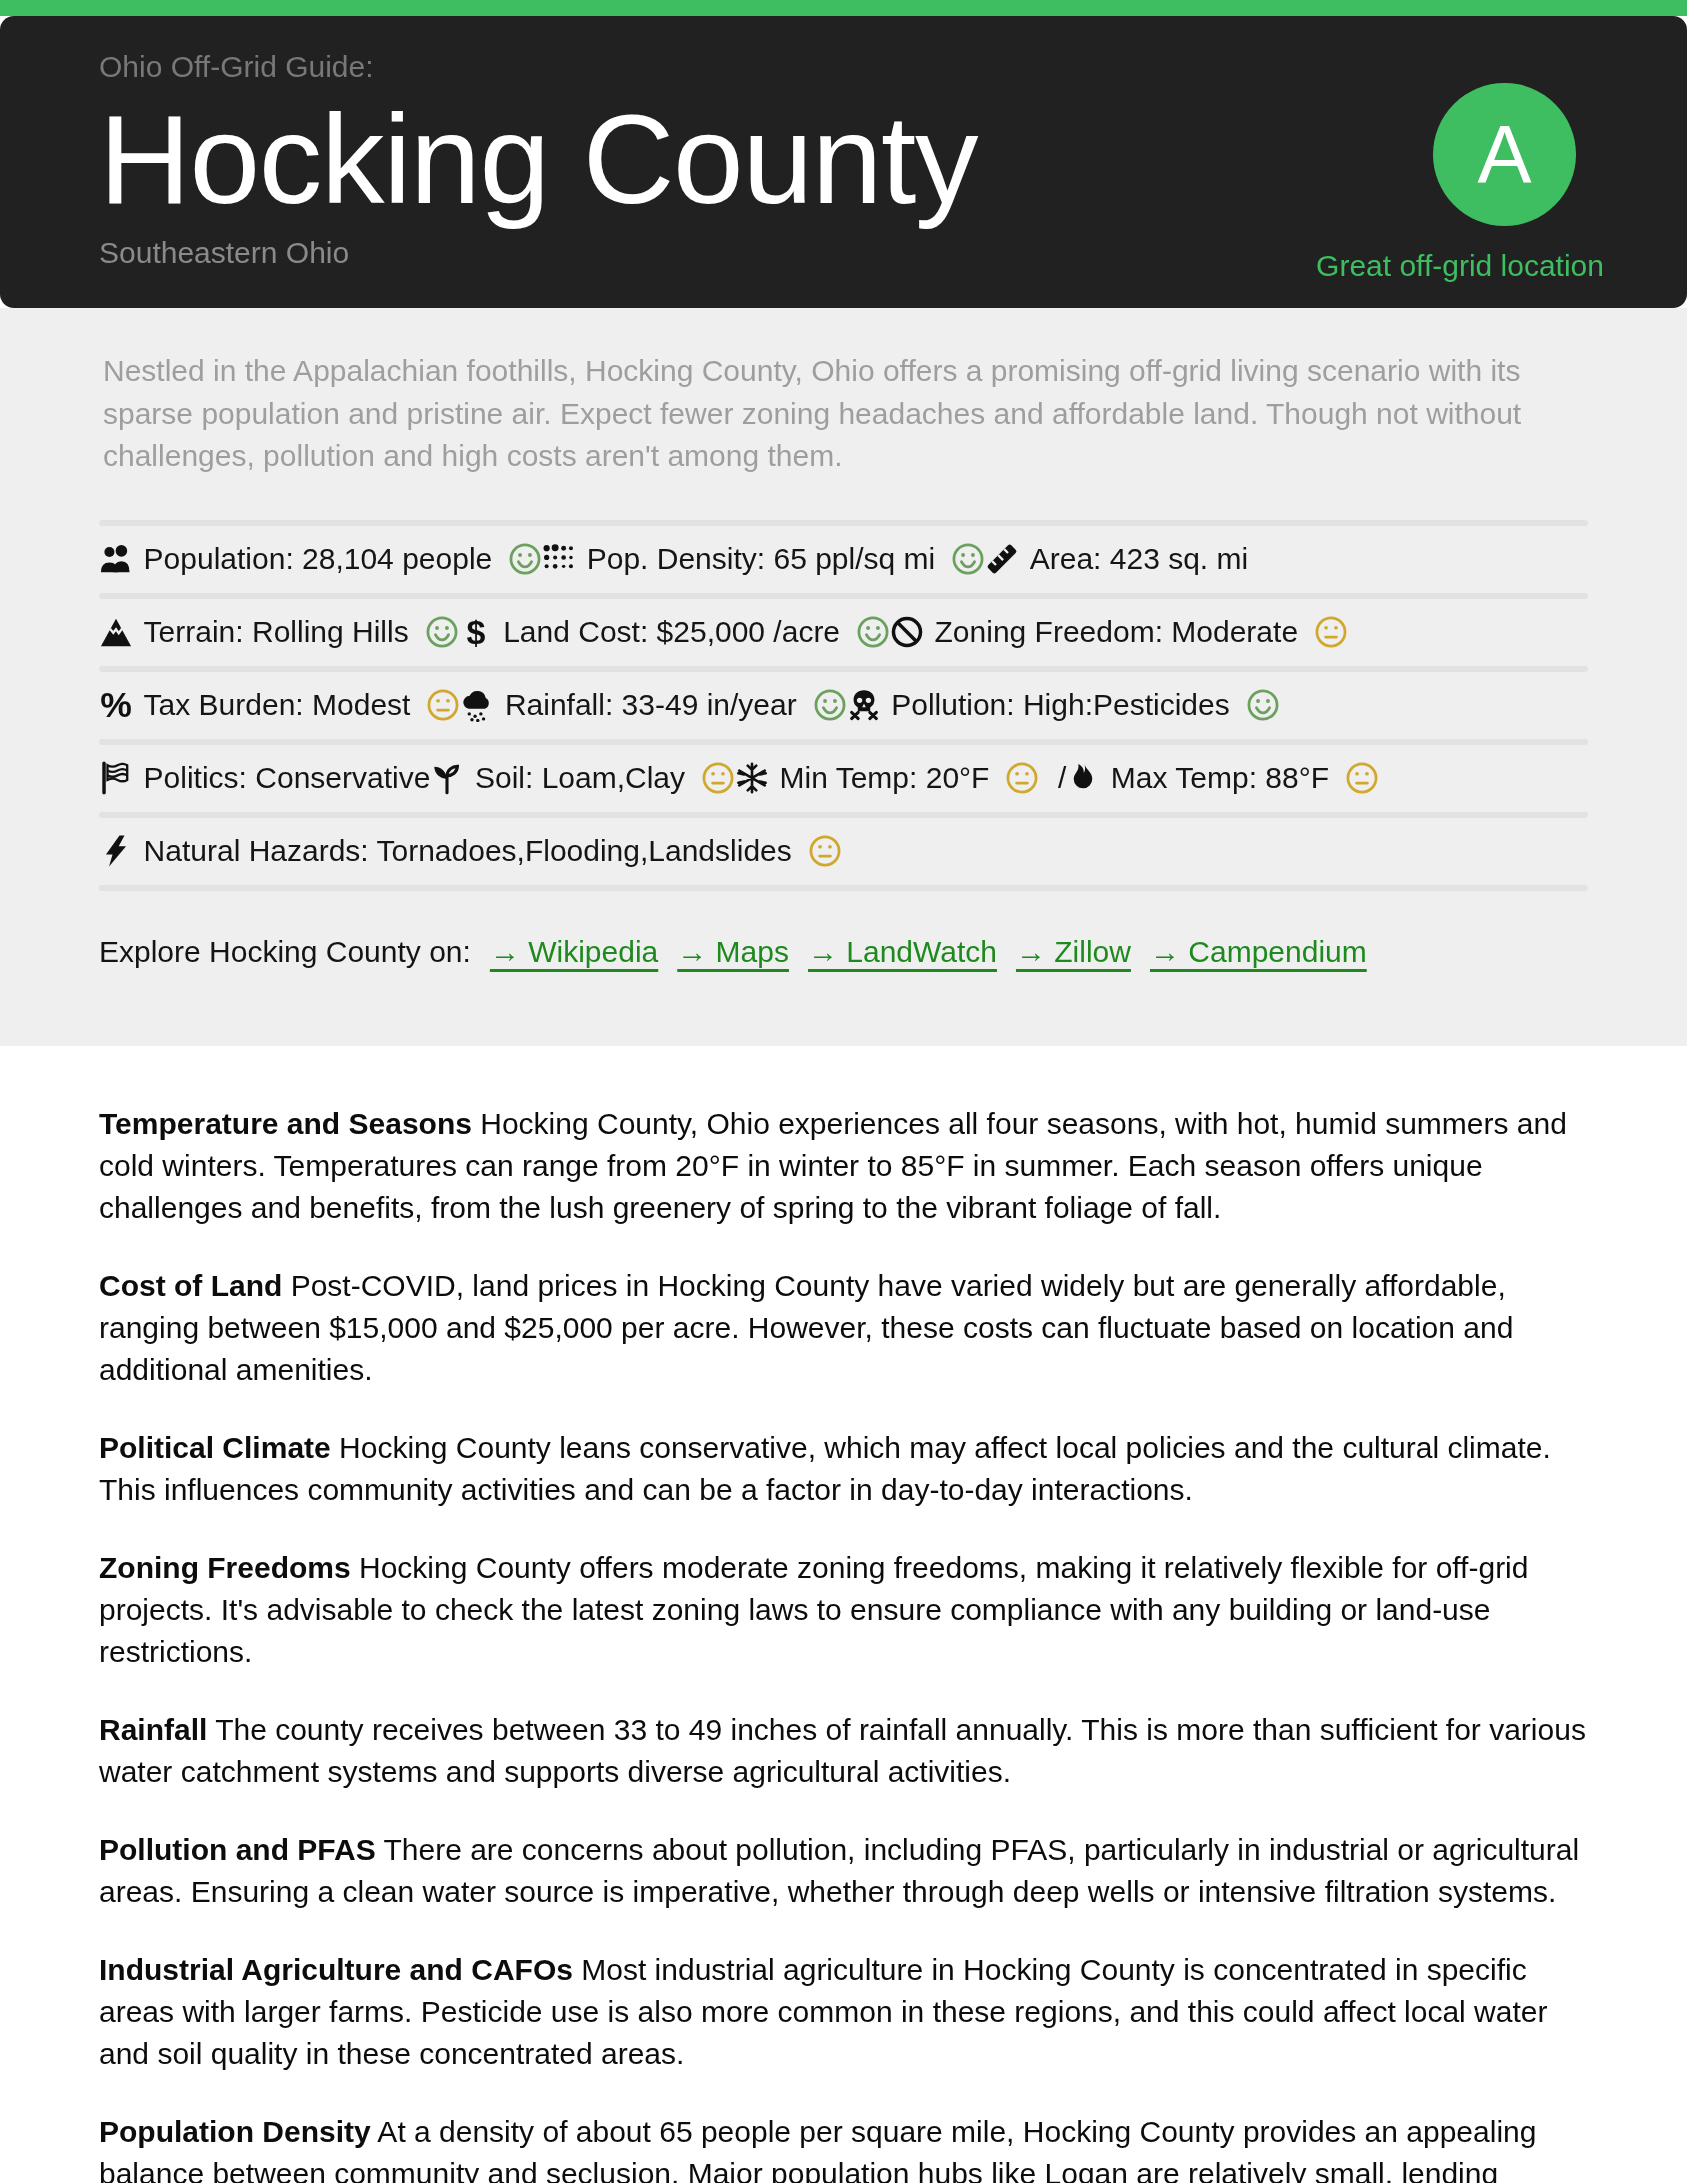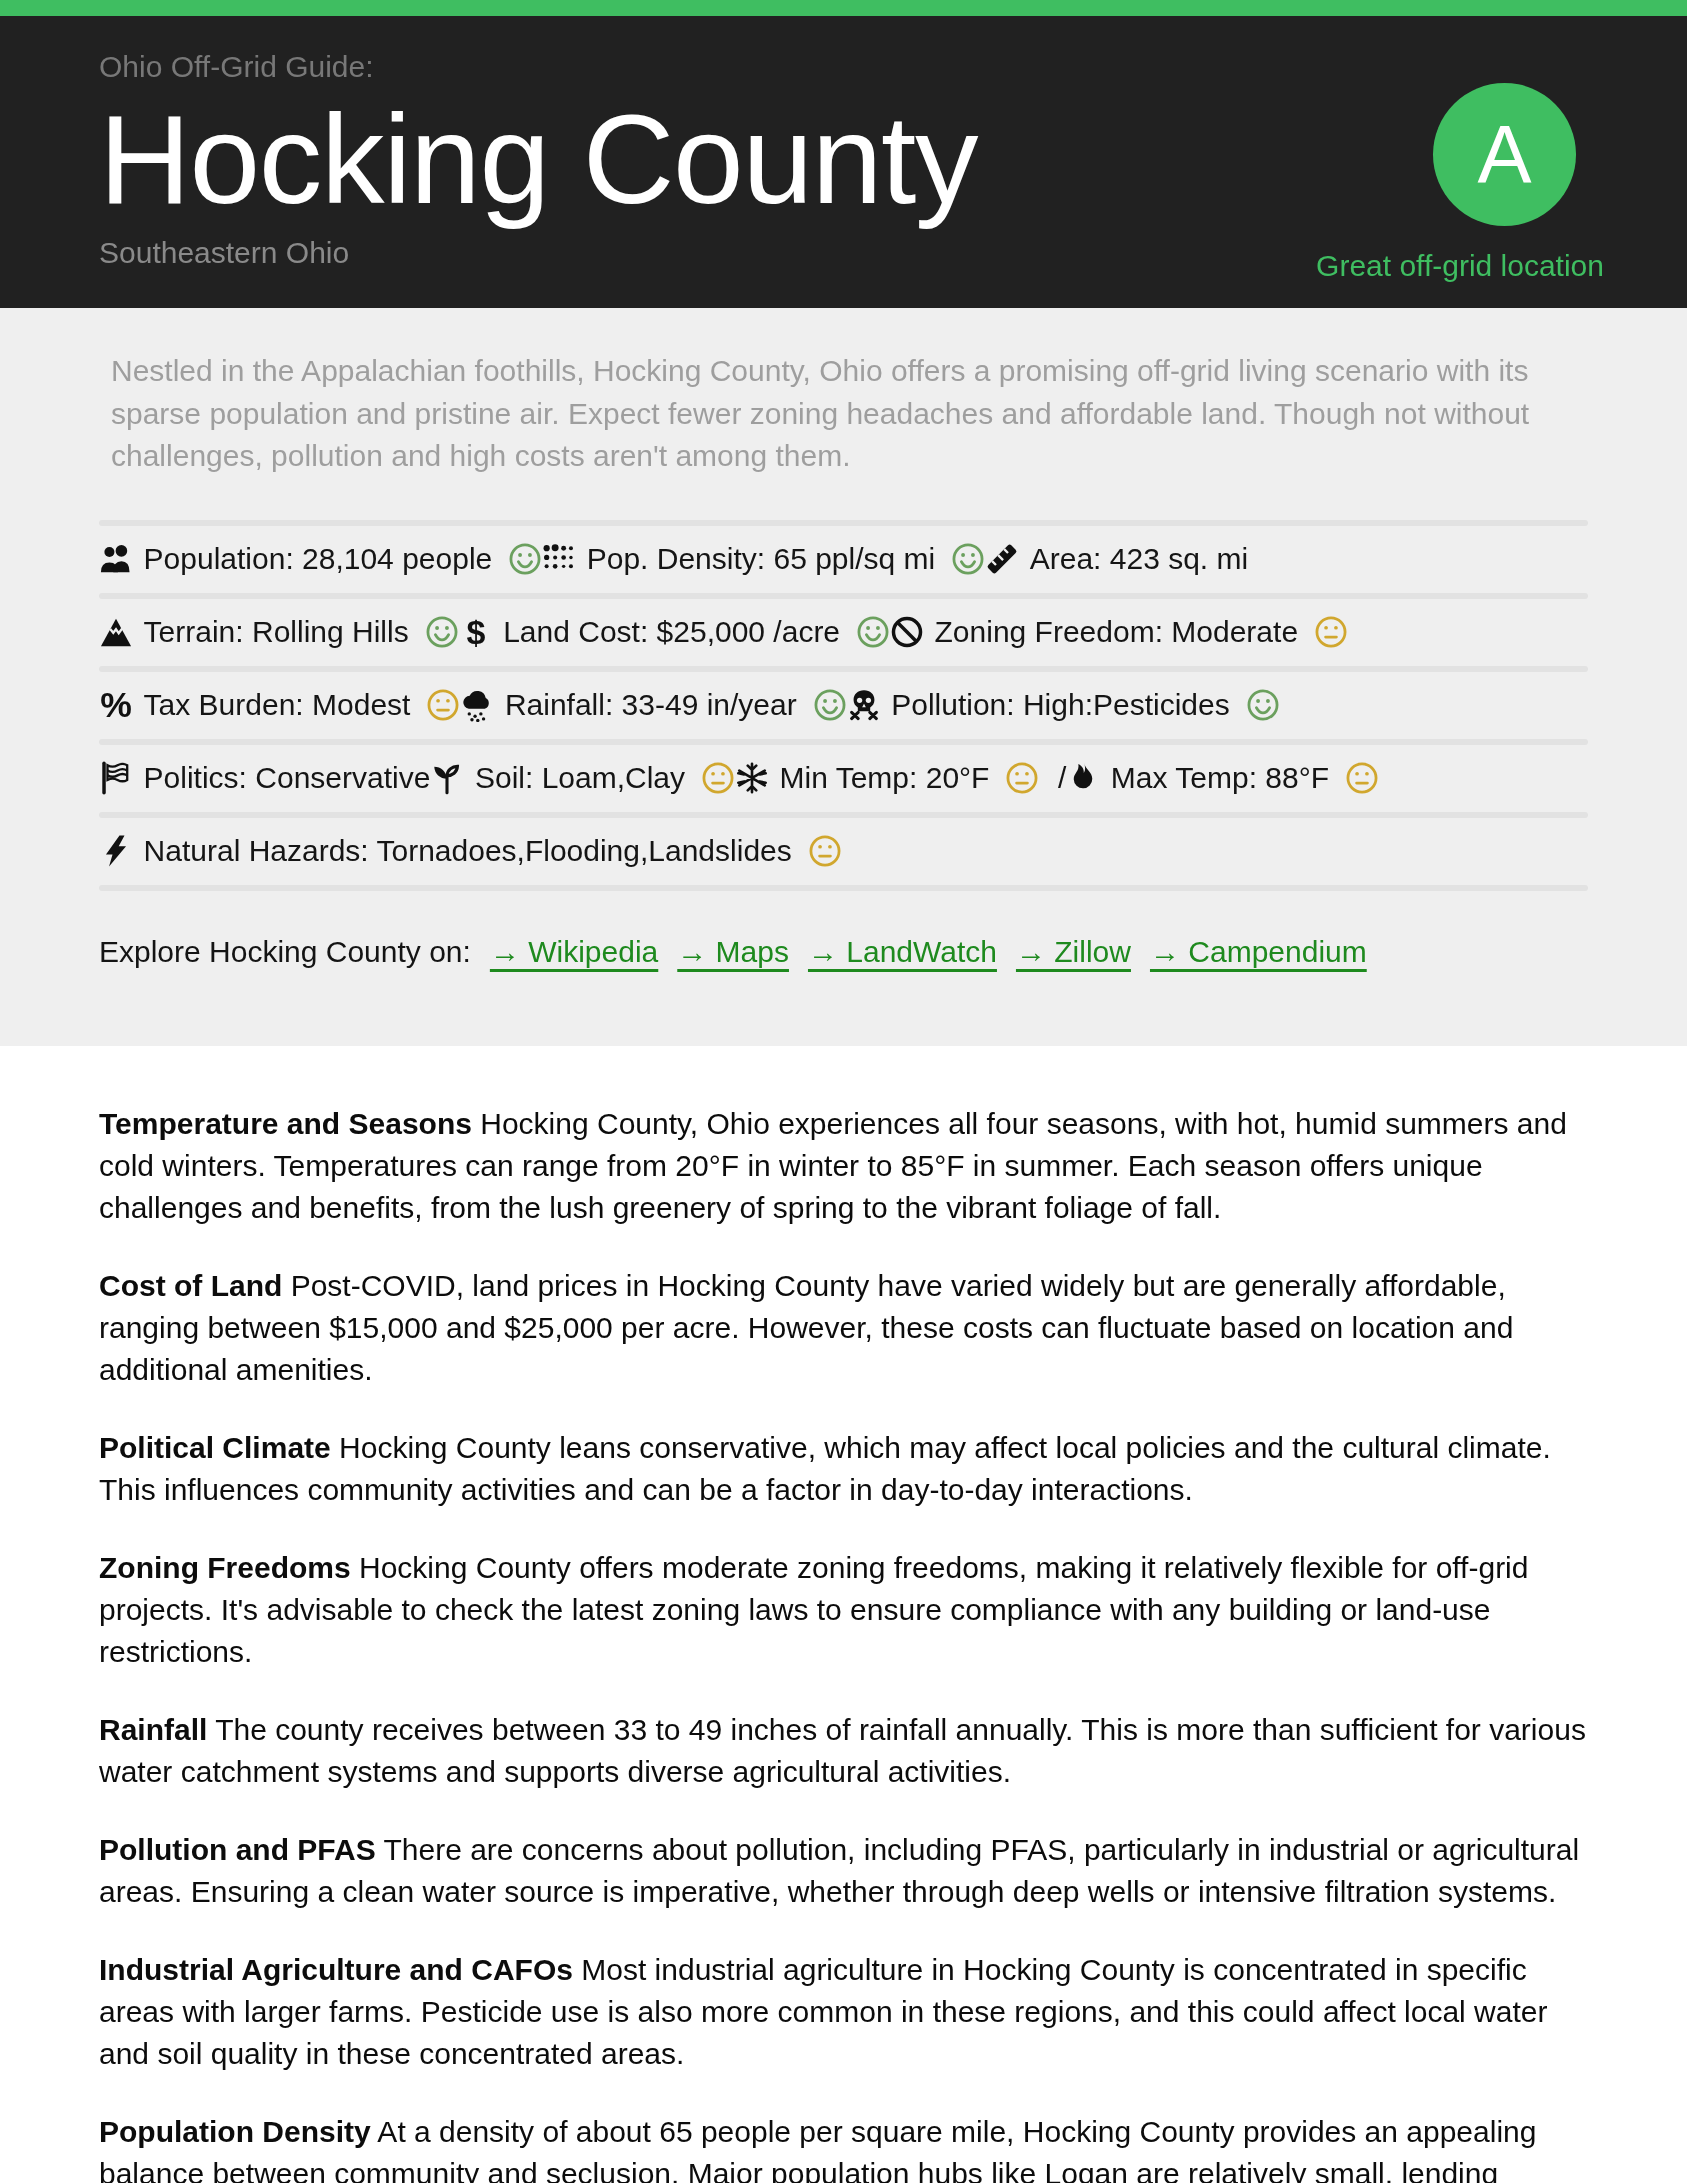--- a/index.html
+++ b/index.html
@@ -1,30 +1,30 @@
 <!DOCTYPE html>
 <html style="font-size:10.6px"><head>
 <meta charset="utf-8">
 <style>
   html,body{margin:0;padding:0;}
   body{
     width:1687px;height:2183px;overflow:hidden;background:#ffffff;
     font-family:"Liberation Sans","DejaVu Sans",sans-serif;color:#0c0c0c;
   }
   .topbar{height:16px;background:var(--accent,#3fbe61);}
-  .header{background:var(--header-bg,#212121);padding:34px 99px 38px;position:relative;}
+  .header{background:var(--header-bg,#212121);padding:34px 99px 38px;position:relative;border-radius:14px;}
   .eyebrow{font-size:30px;color:#787878;margin:0;}
   .title{font-size:127px;line-height:1.04;margin:9.3px 0 10.6px;color:#ffffff;font-weight:400;letter-spacing:-1.3px;}
   .subtitle{font-size:30px;color:#8a8a8a;margin:0;}
   .grade-badge{position:absolute;top:67px;right:111px;width:143px;height:143px;border-radius:50%;
     background:var(--accent,#3fbe61);display:flex;align-items:center;justify-content:center;}
   .grade-letter{font-size:81px;color:#ffffff;font-weight:400;}
   .tagline{position:absolute;right:83px;top:233px;font-size:30px;color:var(--accent,#3fbe61);}
   .panel{background:var(--panel-bg,#efefef);padding:42px 99px 48px;}
-  .intro{font-size:30px;line-height:1.42;color:#9e9e9e;margin:0 12px 42px;max-width:1482px;}
+  .intro{font-size:30px;line-height:1.42;color:#9e9e9e;margin:0 4px 42px;max-width:1482px;}
   .divider{height:6px;background:#e2e2e2;border-radius:3.3px;}
   .stat-row{display:flex;align-items:center;padding:16.5px 0;font-size:30px;color:#151515;text-align:center;}
   .stat-item{display:flex;align-items:center;gap:10.6px;white-space:nowrap;}
   .icon{width:34px;height:34px;flex:none;display:inline-flex;color:#111;}
   .icon svg{width:100%;height:100%;}
   .smiley{width:34px;height:34px;flex:none;display:inline-flex;margin-left:5.3px;}
   .smiley svg{width:100%;height:100%;}
   .smiley.happy{color:var(--happy,#6ba05e);}
   .smiley.neutral{color:var(--neutral,#d1a72e);}
   .stat-suffix{margin-left:8px;}

